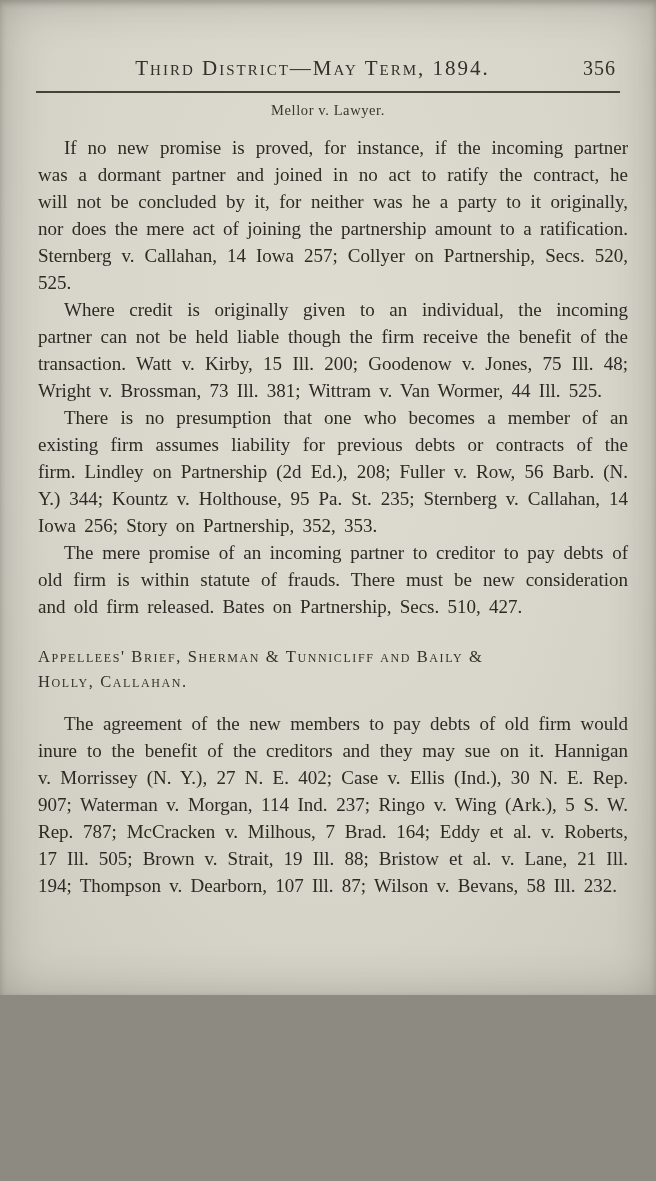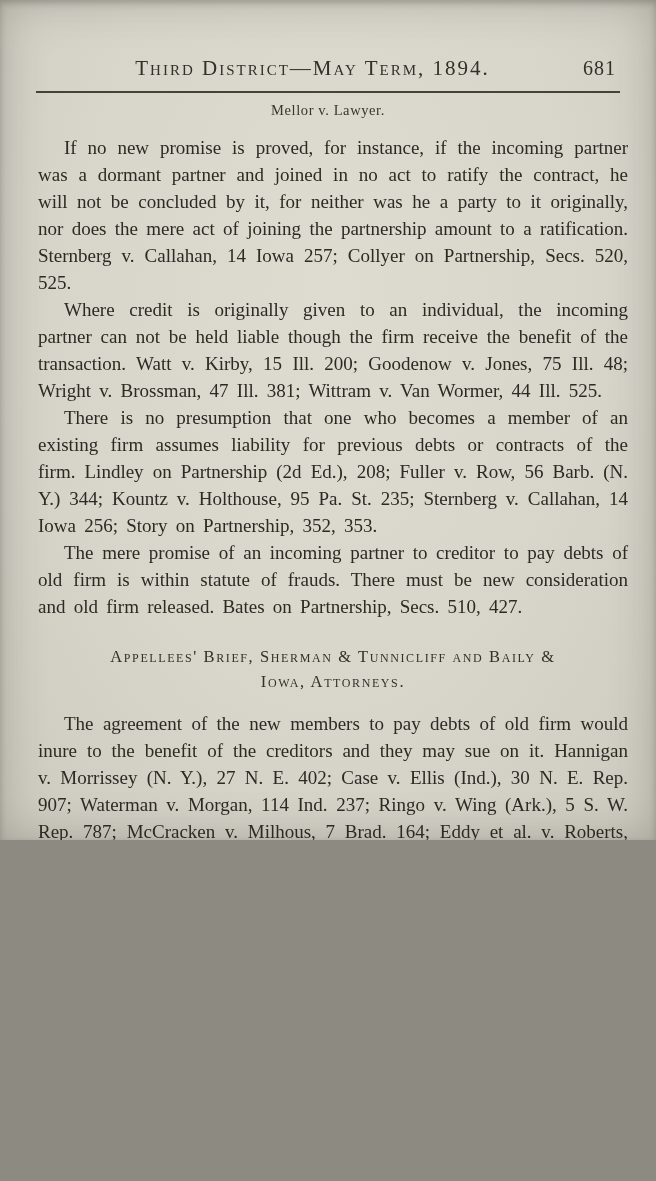--- a/index.html
+++ b/index.html
@@ -3,21 +3,21 @@
 <meta charset="utf-8">
 <style>
   html, body {
     margin: 0;
     padding: 0;
     background: #8d8a81;
   }
   .page {
     position: relative;
     width: 656px;
-    height: 840px;
+    height: 995px;
     margin: 0 auto;
     overflow: hidden;
     background: radial-gradient(ellipse at 50% 35%, #dedbd1 0%, #d8d5cb 55%, #cdcac0 100%);
     box-shadow: inset 0 0 46px rgba(62, 57, 46, 0.28), inset 0 3px 6px rgba(40, 38, 32, 0.25);
     color: #2d2a24;
     font-family: "Liberation Serif", "DejaVu Serif", serif;
   }
   .running-header {
     display: flex;
     align-items: baseline;
@@ -59,56 +59,55 @@
     text-align: justify;
     text-indent: 26px;
     word-spacing: 3.5px;
     color: #2d2a24;
   }
   p.continues {
     text-align-last: justify;
   }
   .brief-heading {
     margin: 24px 0 16px 0;
-    text-align: center;
     font-weight: normal;
     font-variant: small-caps;
     font-size: 16.5px;
     letter-spacing: 1.6px;
     line-height: 25px;
     color: #33302a;
   }
 </style>
 </head>
 <body>
 
 <div class="page">
 
   <header class="running-header">
     <span class="head-title">Third District—May Term, 1894.</span>
-    <span class="page-number">681</span>
+    <span class="page-number">356</span>
   </header>
 
   <div class="rule"></div>
 
   <div class="case-caption">Mellor v. Lawyer.</div>
 
   <main class="body-text">
 
     <p class="body-para">If no new promise is proved, for instance, if the incoming partner was a dormant partner and joined in no act to ratify the contract, he will not be concluded by it, for neither was he a party to it originally, nor does the mere act of joining the partnership amount to a ratification. Sternberg v. Callahan, 14 Iowa 257; Collyer on Partnership, Secs. 520, 525.</p>
 
-    <p class="body-para">Where credit is originally given to an individual, the incoming partner can not be held liable though the firm receive the benefit of the transaction. Watt v. Kirby, 15 Ill. 200; Goodenow v. Jones, 75 Ill. 48; Wright v. Brossman, 47 Ill. 381; Wittram v. Van Wormer, 44 Ill. 525.</p>
+    <p class="body-para">Where credit is originally given to an individual, the incoming partner can not be held liable though the firm receive the benefit of the transaction. Watt v. Kirby, 15 Ill. 200; Goodenow v. Jones, 75 Ill. 48; Wright v. Brossman, 73 Ill. 381; Wittram v. Van Wormer, 44 Ill. 525.</p>
 
     <p class="body-para">There is no presumption that one who becomes a member of an existing firm assumes liability for previous debts or contracts of the firm. Lindley on Partnership (2d Ed.), 208; Fuller v. Row, 56 Barb. (N. Y.) 344; Kountz v. Holthouse, 95 Pa. St. 235; Sternberg v. Callahan, 14 Iowa 256; Story on Partnership, 352, 353.</p>
 
     <p class="body-para">The mere promise of an incoming partner to creditor to pay debts of old firm is within statute of frauds. There must be new consideration and old firm released. Bates on Partnership, Secs. 510, 427.</p>
 
     <h2 class="brief-heading">
       <span>Appellees' Brief, Sherman &amp; Tunnicliff and Baily &amp;</span><br>
-      <span>Iowa, Attorneys.</span>
+      <span>Holly, Callahan.</span>
     </h2>
 
     <p class="body-para">The agreement of the new members to pay debts of old firm would inure to the benefit of the creditors and they may sue on it. Hannigan v. Morrissey (N. Y.), 27 N. E. 402; Case v. Ellis (Ind.), 30 N. E. Rep. 907; Waterman v. Morgan, 114 Ind. 237; Ringo v. Wing (Ark.), 5 S. W. Rep. 787; McCracken v. Milhous, 7 Brad. 164; Eddy et al. v. Roberts, 17 Ill. 505; Brown v. Strait, 19 Ill. 88; Bristow et al. v. Lane, 21 Ill. 194; Thompson v. Dearborn, 107 Ill. 87; Wilson v. Bevans, 58 Ill. 232.</p>
 
 
   </main>
 
 </div>
 
 </body></html>

